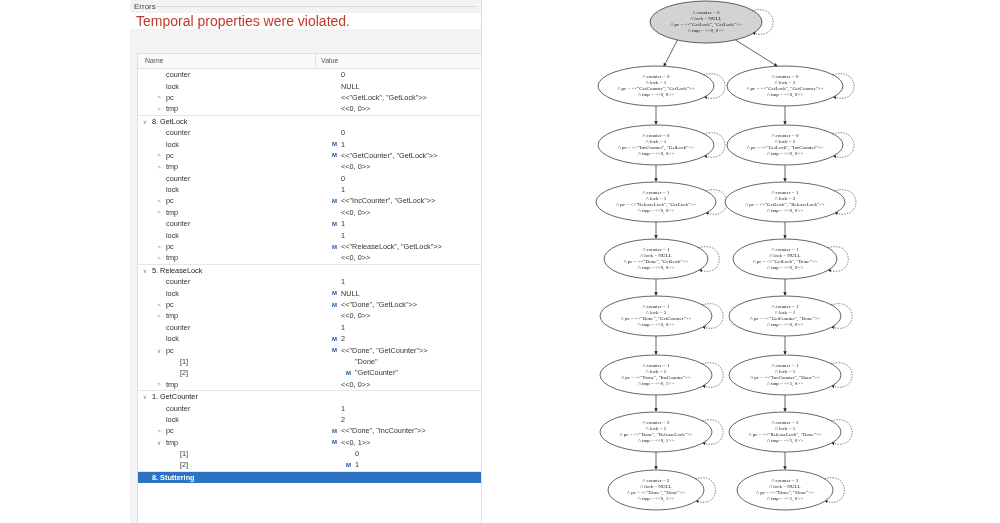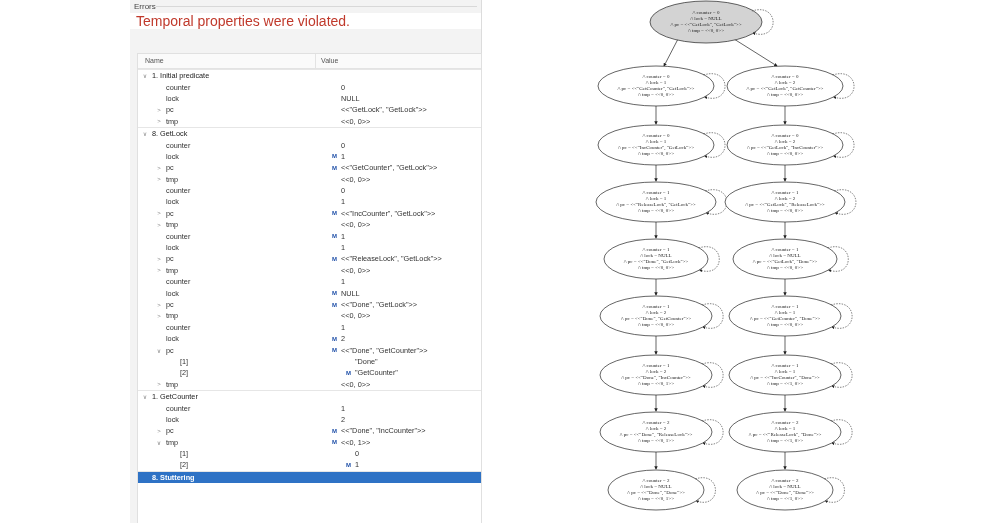--- a/index.html
+++ b/index.html
@@ -31,29 +31,20 @@
     <span>Errors</span>
       <span class="line"></span>
   </div>
   <div class="err-msg">Temporal properties were violated.</div>
   <div class="table">
     <div class="thead">
       <div class="c1">Name</div>
       <div class="c2">Value</div>
     </div>
     <div id="rows">
-        <div class="row state">
-          <div class="name" style="padding-left: 3px;">
-            <span class="chev">∨</span>
-            <span style="margin-left: 3px;">1. Initial predicate</span>
-          </div>
-          <div class="val">
-            <span></span>
-          </div>
-        </div>
         <div class="row">
           <div class="name" style="padding-left: 17px;">
             <span class="chev"></span>
             <span style="margin-left: 3px;">counter</span>
           </div>
           <div class="val">
             <span class="m hide">M</span>
             <span>0</span>
           </div>
         </div>
@@ -207,20 +198,29 @@
           </div>
         </div>
         <div class="row">
           <div class="name" style="padding-left: 17px;">
             <span class="chev">&gt;</span>
             <span style="margin-left: 3px;">tmp</span>
           </div>
           <div class="val">
             <span class="m hide">M</span>
             <span>&lt;&lt;0, 0&gt;&gt;</span>
+          </div>
+        </div>
+        <div class="row state">
+          <div class="name" style="padding-left: 3px;">
+            <span class="chev">∨</span>
+            <span style="margin-left: 3px;">5. ReleaseLock</span>
+          </div>
+          <div class="val">
+            <span></span>
           </div>
         </div>
         <div class="row">
           <div class="name" style="padding-left: 17px;">
             <span class="chev"></span>
             <span style="margin-left: 3px;">counter</span>
           </div>
           <div class="val">
             <span class="m hide">M</span>
             <span>1</span>

